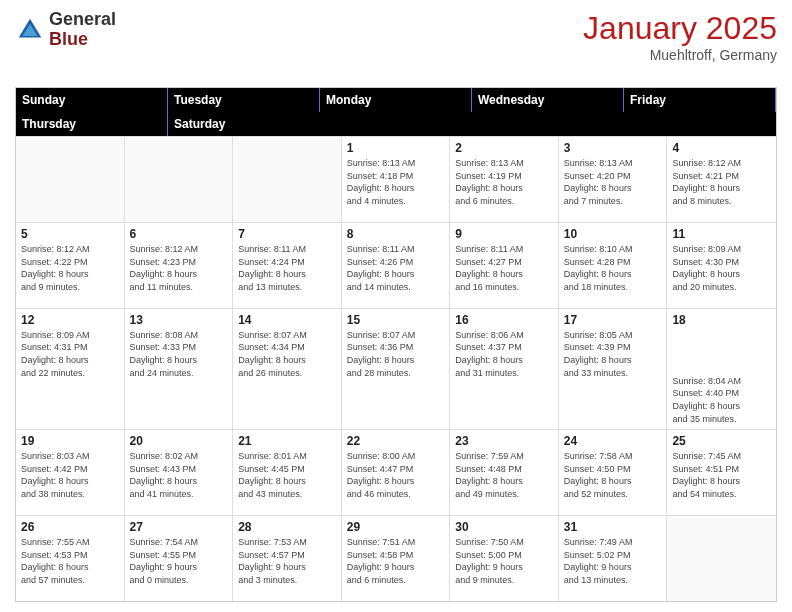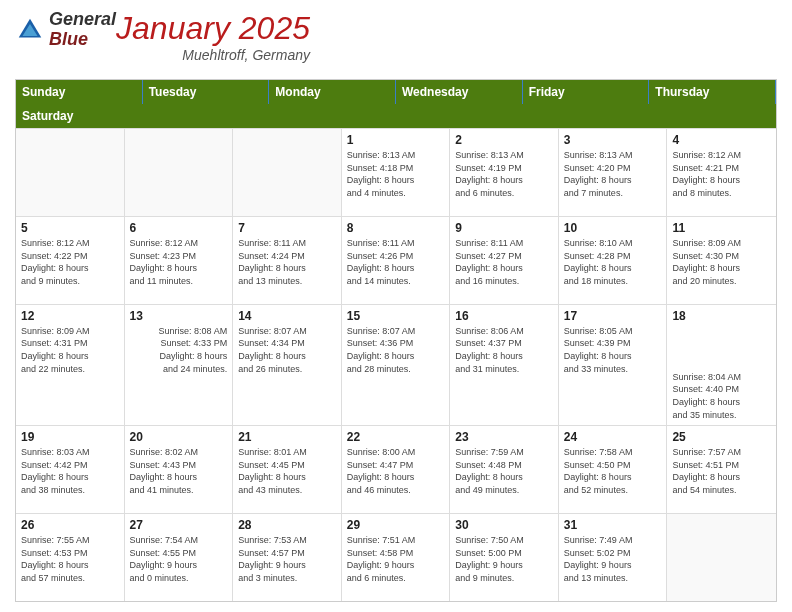--- a/index.html
+++ b/index.html
@@ -12,23 +12,23 @@
     }
     .page {
       width: 792px;
       height: 612px;
       padding: 10px 15px;
       display: flex;
       flex-direction: column;
     }
     .header {
       display: flex;
+      justify-content: space-between;
       align-items: flex-start;
-      margin-bottom: 16px;
-      font-style: italic;
+      margin-bottom: 24px;
     }
     .logo {
       display: flex;
       align-items: center;
       gap: 4px;
     }
     .logo-text {
       display: flex;
       flex-direction: column;
       line-height: 1.1;
@@ -60,22 +60,22 @@
       color: #555;
     }
     .calendar {
       flex: 1;
       display: flex;
       flex-direction: column;
       border: 1px solid #ccc;
     }
     .cal-header {
       display: grid;
-      grid-template-columns: repeat(6, 1fr);
-      background: #4d7c0f;
+      grid-template-columns: repeat(5, 1fr);
+      background: #000000;
     }
     .cal-header-cell {
       color: #fff;
       font-size: 12px;
       font-weight: bold;
       padding: 5px 6px;
       text-align: left;
       border-right: 1px solid #3a7fc8;
     }
     .cal-header-cell:last-child { border-right: none; }
@@ -232,21 +232,21 @@
         <div class="cal-row">
           <div class="cal-cell">
             <span class="day-num">12</span>
             <div class="day-info" style="white-space: pre-line;">Sunrise: 8:09 AM
 Sunset: 4:31 PM
 Daylight: 8 hours
 and 22 minutes.</div>
           </div>
           <div class="cal-cell">
             <span class="day-num">13</span>
-            <div class="day-info" style="white-space: pre-line; text-align: right;">Sunrise: 8:08 AM
+            <div class="day-info" style="white-space: pre-line;">Sunrise: 8:08 AM
 Sunset: 4:33 PM
 Daylight: 8 hours
 and 24 minutes.</div>
           </div>
           <div class="cal-cell">
             <span class="day-num">14</span>
             <div class="day-info" style="white-space: pre-line;">Sunrise: 8:07 AM
 Sunset: 4:34 PM
 Daylight: 8 hours
 and 26 minutes.</div>
@@ -318,21 +318,21 @@
           </div>
           <div class="cal-cell">
             <span class="day-num">24</span>
             <div class="day-info" style="white-space: pre-line;">Sunrise: 7:58 AM
 Sunset: 4:50 PM
 Daylight: 8 hours
 and 52 minutes.</div>
           </div>
           <div class="cal-cell">
             <span class="day-num">25</span>
-            <div class="day-info" style="white-space: pre-line;">Sunrise: 7:57 AM
+            <div class="day-info" style="white-space: pre-line;">Sunrise: 7:45 AM
 Sunset: 4:51 PM
 Daylight: 8 hours
 and 54 minutes.</div>
           </div>
         </div>
         <div class="cal-row">
           <div class="cal-cell">
             <span class="day-num">26</span>
             <div class="day-info" style="white-space: pre-line;">Sunrise: 7:55 AM
 Sunset: 4:53 PM

